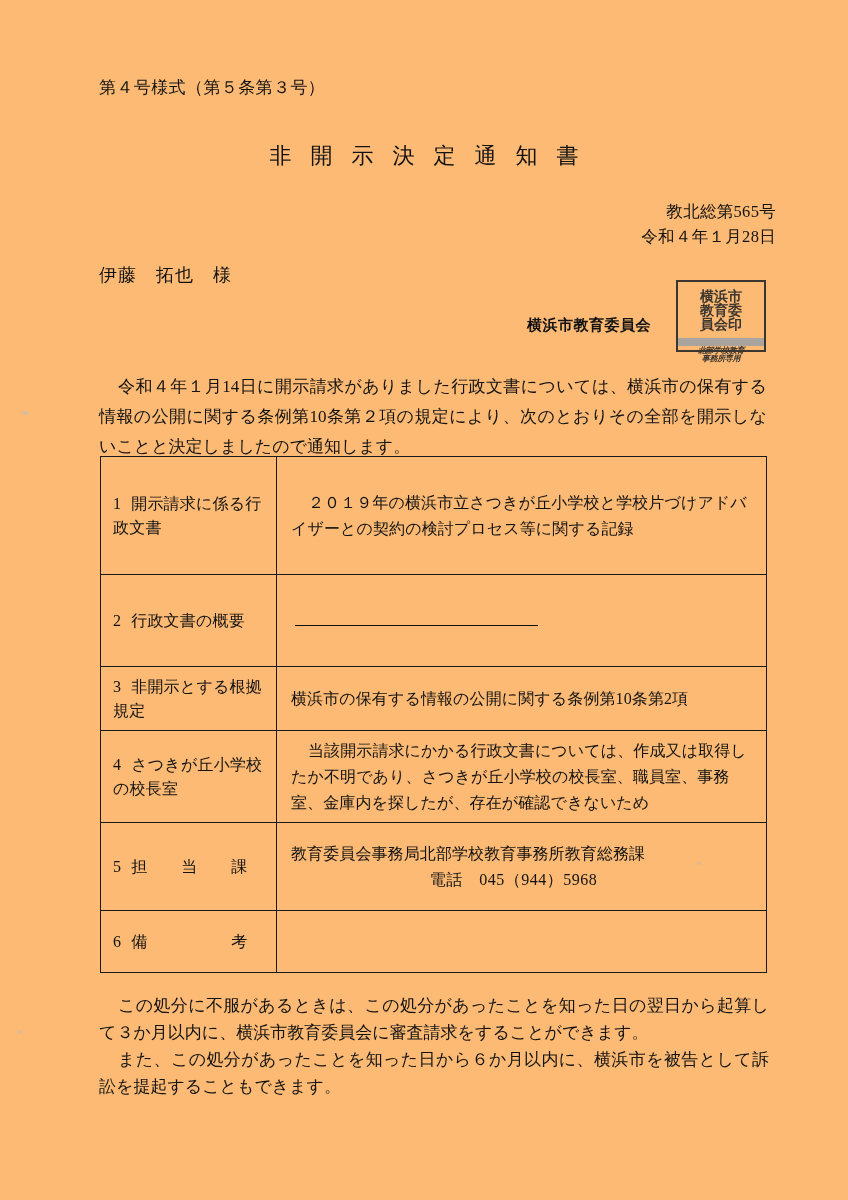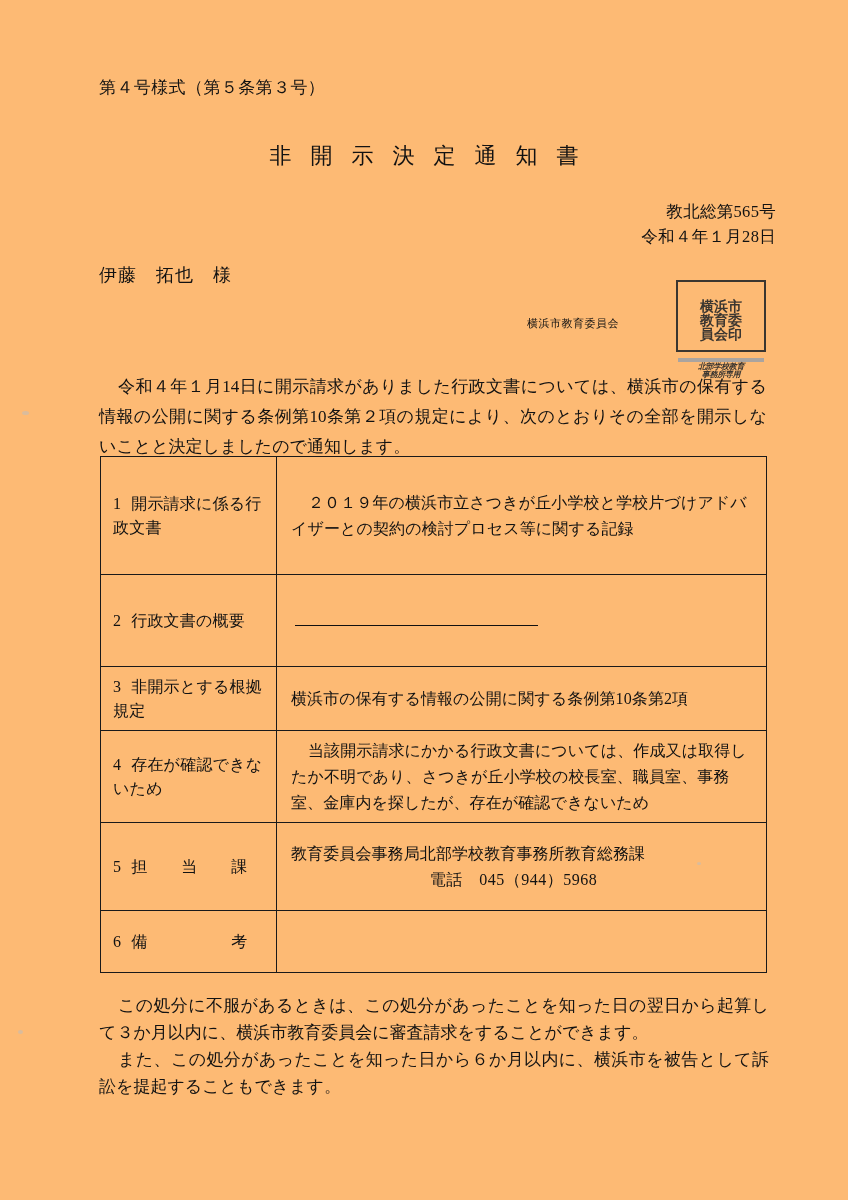--- a/index.html
+++ b/index.html
@@ -60,48 +60,49 @@
     top: 263px;
     font-size: 18px;
     letter-spacing: 1px;
     white-space: nowrap;
   }
 
   .issuer {
     position: absolute;
     left: 527px;
     top: 316px;
-    font-size: 11px;
+    font-size: 15px;
     letter-spacing: 0.5px;
     white-space: nowrap;
+    font-weight: bold;
   }
 
   
   .seal {
     position: absolute;
     left: 676px;
     top: 280px;
     width: 90px;
     height: 72px;
     border: 2.2px solid #2b2b2b;
     box-sizing: border-box;
     display: flex;
     flex-direction: column;
     color: #2b2b2b;
     font-family: "DejaVu Serif", serif;
     opacity: 0.92;
     filter: blur(0.25px);
   }
   .seal-main {
     flex: 0 0 49px;
-    border-bottom: 4px solid #a3a3a3;
+    border-bottom: 8px solid #a3a3a3;
     display: flex;
     flex-direction: column;
     justify-content: flex-start;
-    padding: 17px 2px;
+    padding: 7px 2px;
     box-sizing: border-box;
   }
   .seal-row {
     display: flex;
     justify-content: space-around;
     font-size: 14px;
     font-weight: bold;
     line-height: 1;
     letter-spacing: 0px;
   }
@@ -273,21 +274,21 @@
         <td class="label">
           <span class="label-num">3</span><span class="label-wrap">非開示とする根拠規定</span>
         </td>
         <td class="value">
           <span>横浜市の保有する情報の公開に関する条例第10条第2項</span>
         </td>
       </tr>
 
       <tr class="r4">
         <td class="label">
-          <span class="label-num">4</span><span class="label-wrap">存在が確認できないため</span>
+          <span class="label-num">4</span><span class="label-wrap">さつきが丘小学校の校長室</span>
         </td>
         <td class="value">
           <span class="value-indent">当該開示請求にかかる行政文書については、作成又は取得したか不明であり、さつきが丘小学校の校長室、職員室、事務室、金庫内を探したが、存在が確認できないため</span>
         </td>
       </tr>
 
       <tr class="r5">
         <td class="label">
           <span class="label-num">5</span><span class="label-wrap label-spaced">担　当　課</span>
         </td>

